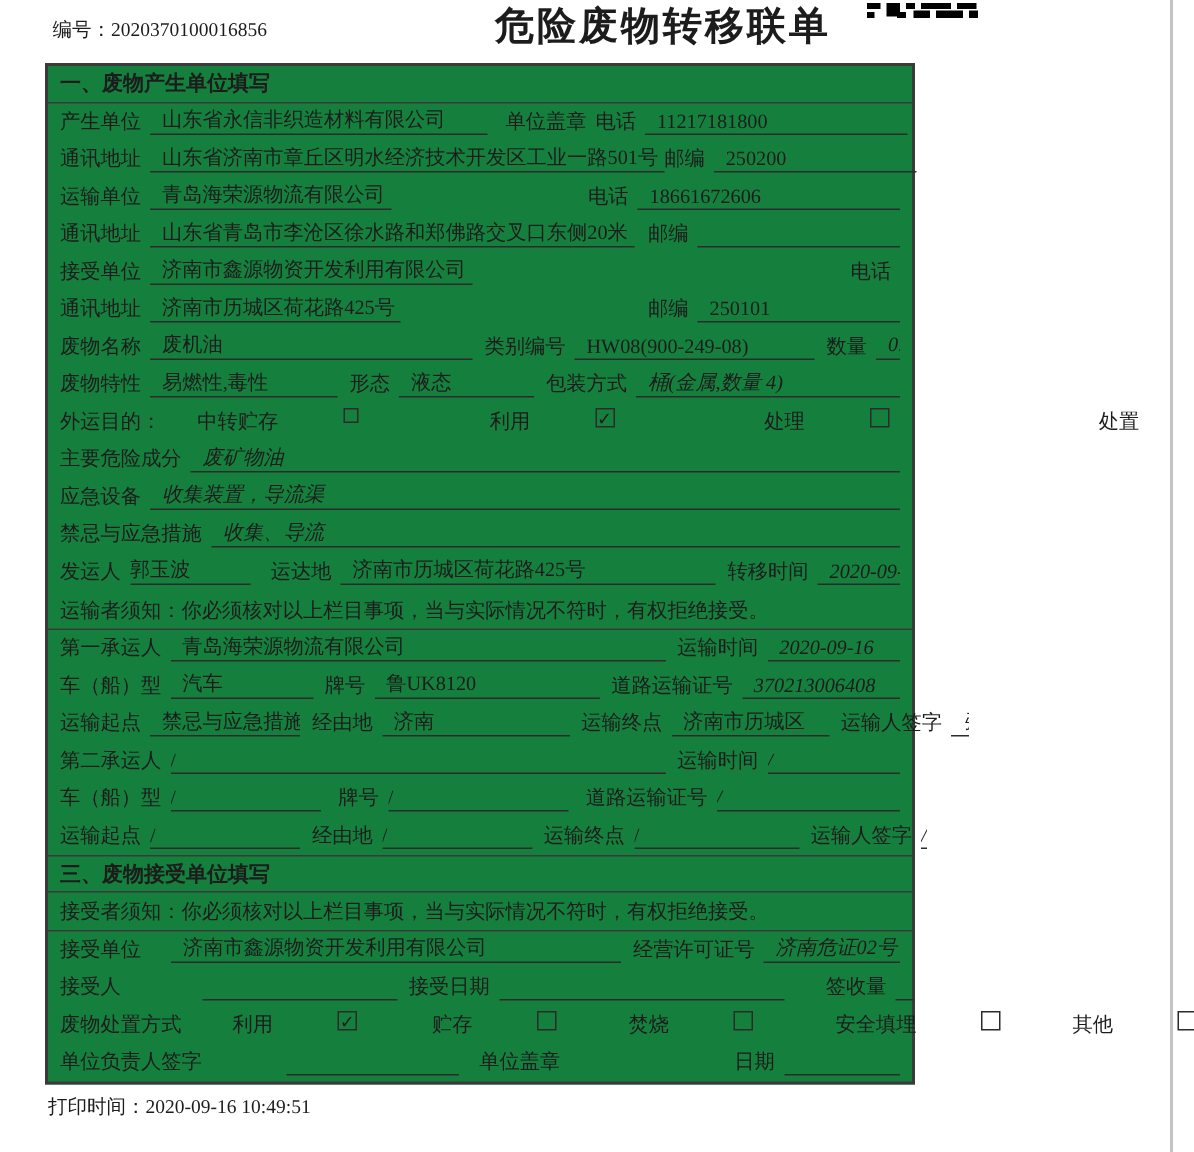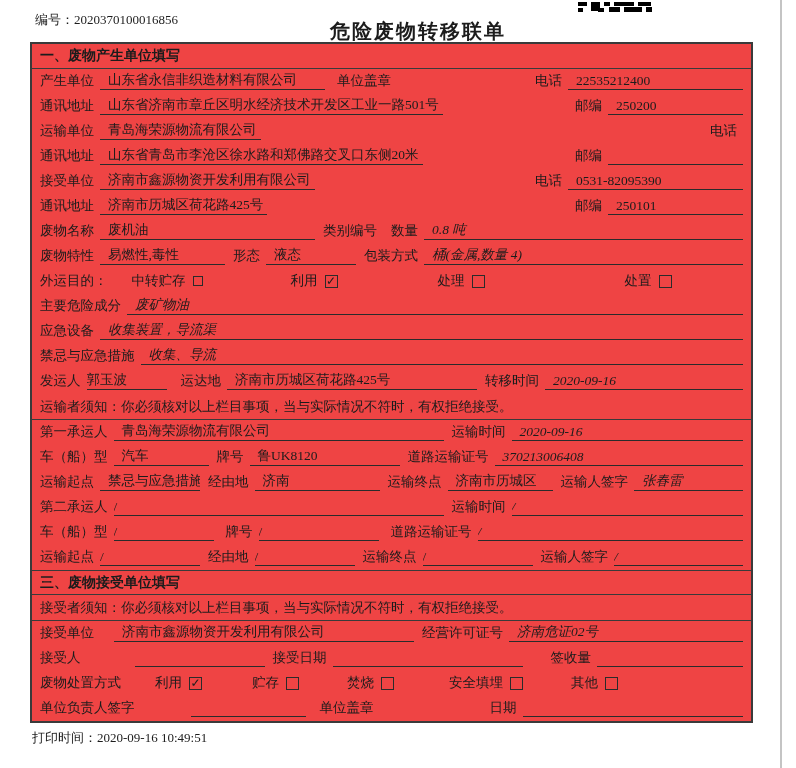--- a/index.html
+++ b/index.html
@@ -4,24 +4,24 @@
 <style>
   html,body{margin:0;padding:0;}
   body{
     width:796px;height:768px;position:relative;background:#ffffff;
     font-family:"Liberation Serif","DejaVu Serif",serif;
     color:#1c1c1c;font-size:13.5px;overflow:hidden;
   }
   .page-edge{position:absolute;top:0;right:14px;width:2px;height:768px;background:#c4c4c4;}
   .hdr{position:relative;height:42px;}
   .doc-number{position:absolute;left:35px;top:11px;font-size:13px;white-space:nowrap;}
-  .doc-title{position:absolute;left:330px;top:18px;font-size:20px;font-weight:bold;letter-spacing:2px;white-space:nowrap;font-family:Liberation Serif, serif;}
+  .doc-title{position:absolute;left:330px;top:0;font-size:26px;font-weight:bold;letter-spacing:2px;white-space:nowrap;font-family:Liberation Serif, serif;}
   .qr{position:absolute;left:578px;top:0;}
   .form-box{
-    margin-left:30px;width:723px;border:2px solid #3a3a3a;background:#ef4444;
+    margin-left:30px;width:580px;border:2px solid #3a3a3a;background:#15803d;
     box-sizing:border-box;
   }
   .sec-head{
     height:25px;box-sizing:border-box;display:flex;align-items:center;
     padding:0 8px;font-weight:bold;font-size:14px;border-bottom:1.5px solid #3a3a3a;
   }
   .sec-head.mid{border-top:1.5px solid #3a3a3a;}
   .notice{
     height:26px;box-sizing:border-box;display:flex;align-items:center;
     padding:0 8px;border-bottom:1.5px solid #3a3a3a;white-space:nowrap;
@@ -36,21 +36,21 @@
     box-sizing:border-box;overflow:hidden;min-height:17px;
   }
   .fld.ctr{padding-left:0;}
   .grow{flex:1 1 auto;font-style:italic;}
   .grp-right{margin-left:auto;display:flex;align-items:flex-end;flex:none;justify-content:center;}
   .w80{width:80px}.w90{width:90px}.w95{width:95px}.w100{width:100px}
   .w105{width:105px}.w110{width:110px}.w115{width:115px}.w120{width:120px}
   .w125{width:125px}.w130{width:130px}.w135{width:135px}.w150{width:150px}
   .w160{width:160px}.w175{width:175px}.w190{width:190px}.w215{width:215px}
   .w225{width:225px}.w250{width:250px}.w300{width:300px}.w330{width:330px}
-  .cbopt{display:flex;align-items:center;flex:none;}
+  .cbopt{display:flex;align-items:flex-start;flex:none;gap:36px;}
   .cbbox{
     width:13px;height:13px;border:1px solid #2b2b2b;margin-left:7px;
     display:inline-flex;align-items:center;justify-content:center;
     font-size:12px;line-height:12px;box-sizing:border-box;
   }
   .cbbox.small{width:10px;height:10px;}
   .ml12{margin-left:12px}.ml8{margin-left:8px}.ml14{margin-left:14px}
   .ml18{margin-left:18px}.ml28{margin-left:28px}.ml48{margin-left:48px}
   .ml50{margin-left:50px}.ml55{margin-left:55px}.ml88{margin-left:88px}
   .ml100{margin-left:100px}.ml110{margin-left:110px}.ml140{margin-left:140px}
@@ -83,72 +83,73 @@
 <div class="form-box">
 
   <div class="sec-head">一、废物产生单位填写</div>
 
   <div class="row">
     <span class="lbl">产生单位</span>
     <span class="fld w225">山东省永信非织造材料有限公司</span>
     <span class="lbl ml12">单位盖章</span>
     <span class="grp-right">
       <span class="lbl">电话</span>
-      <span class="fld w175">22535212400</span>
+      <span class="fld w175">11217181800</span>
     </span>
   </div>
 
   <div class="row">
     <span class="lbl">通讯地址</span>
     <span class="fld w445">山东省济南市章丘区明水经济技术开发区工业一路501号</span>
     <span class="grp-right">
       <span class="lbl">邮编</span>
       <span class="fld w135">250200</span>
     </span>
   </div>
 
   <div class="row">
     <span class="lbl">运输单位</span>
     <span class="fld w445">青岛海荣源物流有限公司</span>
     <span class="grp-right">
       <span class="lbl">电话</span>
+      <span class="fld w175">18661672606</span>
     </span>
   </div>
 
   <div class="row">
     <span class="lbl">通讯地址</span>
     <span class="fld w445">山东省青岛市李沧区徐水路和郑佛路交叉口东侧20米</span>
     <span class="grp-right">
       <span class="lbl">邮编</span>
       <span class="fld w135"></span>
     </span>
   </div>
 
   <div class="row">
     <span class="lbl">接受单位</span>
     <span class="fld w445">济南市鑫源物资开发利用有限公司</span>
     <span class="grp-right">
       <span class="lbl">电话</span>
-      <span class="fld w175">0531-82095390</span>
     </span>
   </div>
 
   <div class="row">
     <span class="lbl">通讯地址</span>
     <span class="fld w445">济南市历城区荷花路425号</span>
     <span class="grp-right">
       <span class="lbl">邮编</span>
       <span class="fld w135">250101</span>
     </span>
   </div>
 
   <div class="row">
     <span class="lbl">废物名称</span>
     <span class="fld w215">废机油</span>
     <span class="lbl ml8">类别编号</span>
+    <span class="fld w160">HW08(900-249-08)</span>
     <span class="lbl ml8">数量</span>
     <span class="fld grow">0.8 吨</span>
   </div>
 
   <div class="row">
     <span class="lbl">废物特性</span>
     <span class="fld w125">易燃性,毒性</span>
     <span class="lbl ml8">形态</span>
     <span class="fld w90">液态</span>
     <span class="lbl ml8">包装方式</span>

